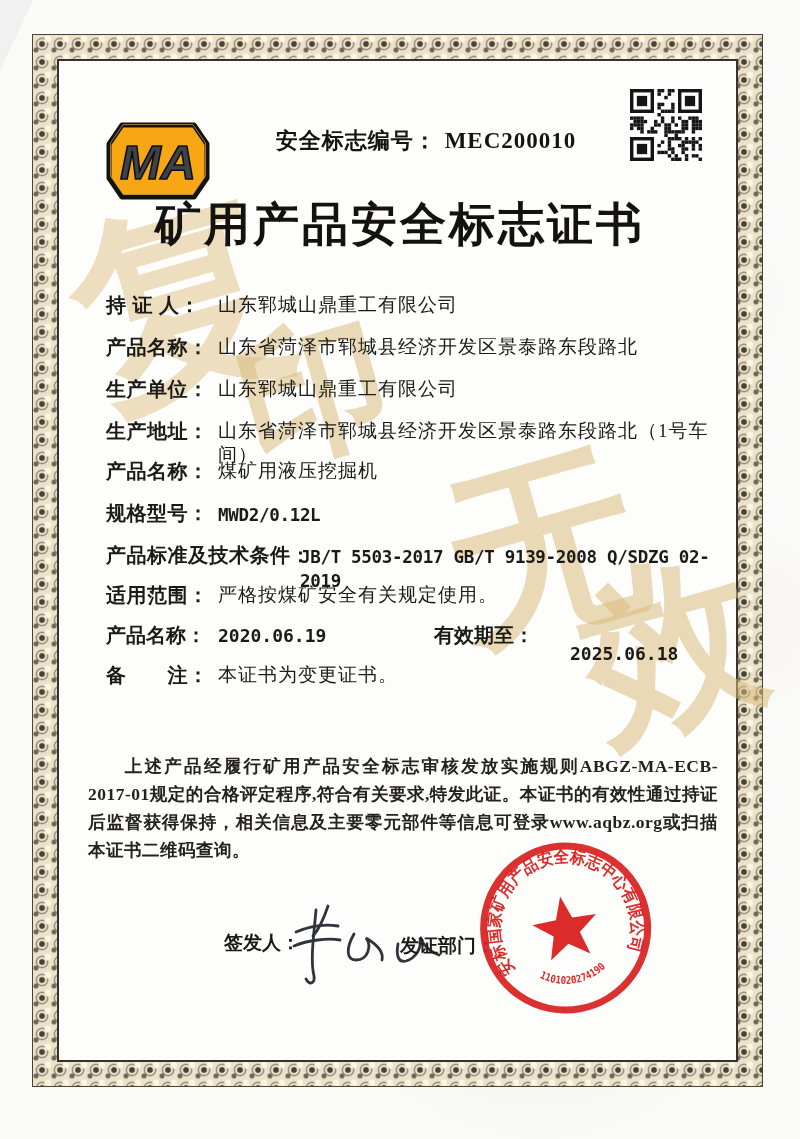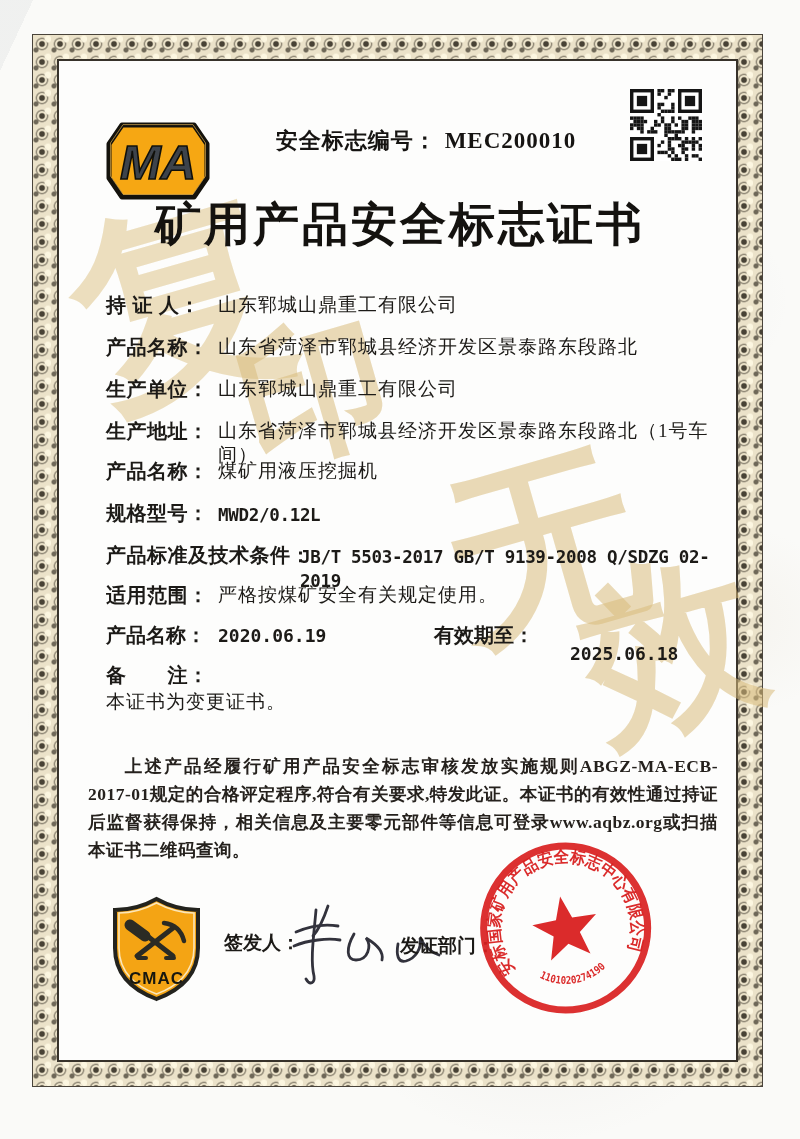--- a/index.html
+++ b/index.html
@@ -55,21 +55,21 @@
   .field-label{min-width:112px;font-weight:bold;font-size:20px;white-space:nowrap;
                font-family:"Liberation Sans",sans-serif;letter-spacing:.5px;}
   .field-value{font-size:19px;line-height:24px;max-width:505px;padding-top:1px;letter-spacing:1px;}
   .field-value.mono{font-family:"DejaVu Sans Mono",monospace;font-weight:bold;font-size:17.5px;
                     letter-spacing:-.3px;padding-top:3px;}
   .dates-row{position:absolute;left:106px;top:622px;width:640px;color:#1c1a17;}
   .dates-row .lbl{font-weight:bold;font-size:20px;font-family:"Liberation Sans",sans-serif;}
   .dates-row .val{font-family:"DejaVu Sans Mono",monospace;font-weight:bold;font-size:18px;margin-left:12px;margin-top:20px;}
   .valid-label{position:absolute;left:328px;top:0;}
   .valid-value{position:absolute;left:452px;top:1px;}
-  .remark-row{position:absolute;left:106px;top:662px;display:flex;color:#1c1a17;flex-direction:column;}
+  .remark-row{position:absolute;left:106px;top:662px;display:flex;color:#1c1a17;}
   .statement{position:absolute;left:88px;top:752px;width:630px;font-size:17.5px;line-height:28px;
              text-align:justify;text-indent:2.1em;font-weight:600;color:#25211d;letter-spacing:.5px;}
   
   .cmac{position:absolute;left:108px;top:895px;}
   .signer-label{position:absolute;left:224px;top:930px;font-size:19px;font-weight:bold;color:#1c1a17;
                 font-family:"Liberation Sans",sans-serif;}
   .signature{position:absolute;left:282px;top:898px;}
   .dept-label{position:absolute;left:400px;top:933px;font-size:19px;font-weight:bold;color:#1c1a17;
               font-family:"Liberation Sans",sans-serif;}
   .seal{position:absolute;left:476px;top:838px;transform:rotate(-10deg);}
@@ -277,34 +277,20 @@
     <span class="val valid-value">2025.06.18</span>
   </div>
 
   <div class="remark-row">
     <span class="field-label">备　　注：</span>
     <span class="field-value">本证书为变更证书。</span>
   </div>
 
   <div class="statement">上述产品经履行矿用产品安全标志审核发放实施规则ABGZ-MA-ECB-2017-01规定的合格评定程序,符合有关要求,特发此证。本证书的有效性通过持证后监督获得保持，相关信息及主要零元部件等信息可登录www.aqbz.org或扫描本证书二维码查询。</div>
 
-  <div class="cmac">
-    <svg width="97" height="108" viewBox="0 0 97 108">
-      <path d="M48.5 4 C36 11 20 15 7 15 L7 53 C7 81 27 96 48.5 104 C70 96 90 81 90 53 L90 15 C77 15 61 11 48.5 4 Z" fill="#f4a414" stroke="#23231e" stroke-width="4"></path>
-      <path d="M48.5 8 C37 14 23 18 11 18 L11 53 C11 78 29 92 48.5 99 C68 92 86 78 86 53 L86 18 C74 18 60 14 48.5 8 Z" fill="none" stroke="#fdf6e2" stroke-width="1.6" opacity=".8"></path>
-      <g stroke="#2b2b24" fill="none" stroke-linecap="round">
-        <line x1="29" y1="33" x2="65" y2="61" stroke-width="5"></line>
-        <line x1="65" y1="33" x2="29" y2="61" stroke-width="5"></line>
-        <path d="M22 30 l15 11" stroke-width="11"></path>
-        <path d="M56 28 q16 2 20 18" stroke-width="4.5"></path>
-        <path d="M30 63 h8 M58 63 h8" stroke-width="4"></path>
-      </g>
-      <text x="48.5" y="89" text-anchor="middle" font-family="Liberation Sans, sans-serif" font-size="17" font-weight="bold" letter-spacing="1" fill="#17170f">CMAC</text>
-    </svg>
-  </div>
 
   <div class="signer-label">签发人：</div>
   <div class="signature">
     <svg width="165" height="92" viewBox="0 0 165 92">
       <g fill="none" stroke="#32323c" stroke-width="2.8" stroke-linecap="round">
         <path d="M34 12 C32 36 28 62 32 78 C33 85 28 88 24 81"></path>
         <path d="M14 34 C28 28 44 26 56 28"></path>
         <path d="M12 48 C26 42 46 40 58 42"></path>
         <path d="M46 8 C42 20 38 30 31 38"></path>
         <path d="M72 36 C64 50 64 62 74 62 C86 62 90 48 84 40 C94 46 102 54 100 62"></path>

